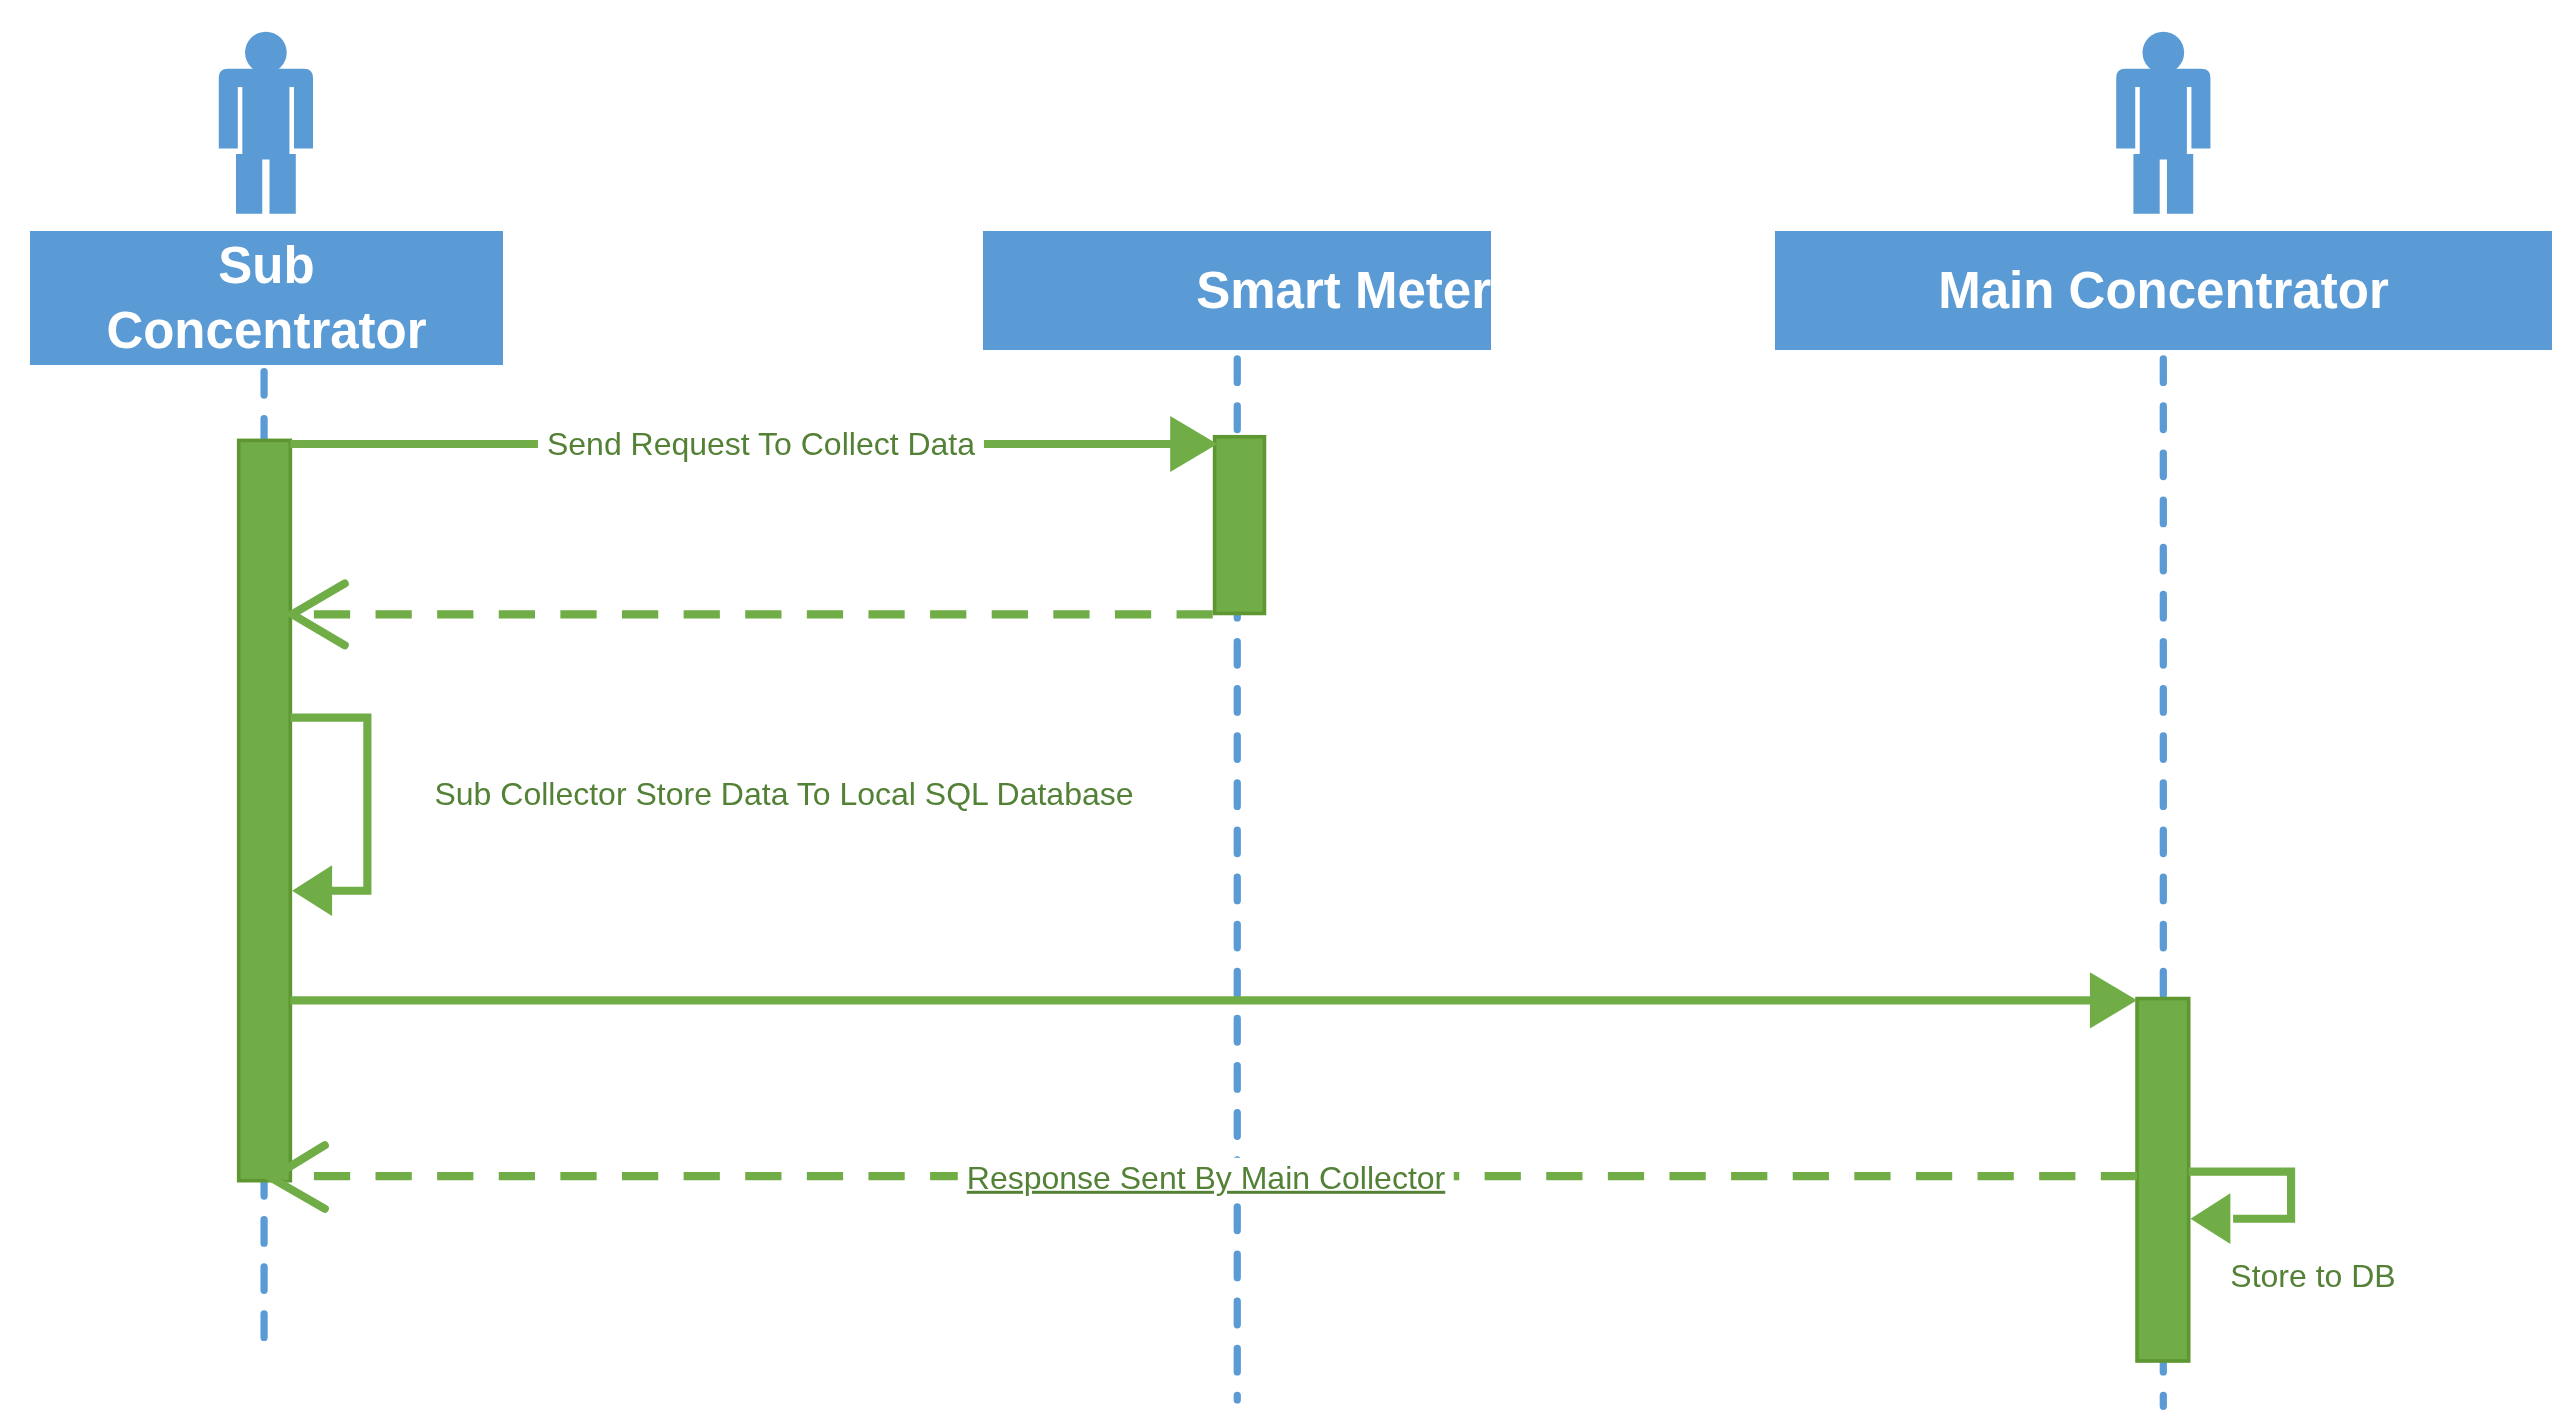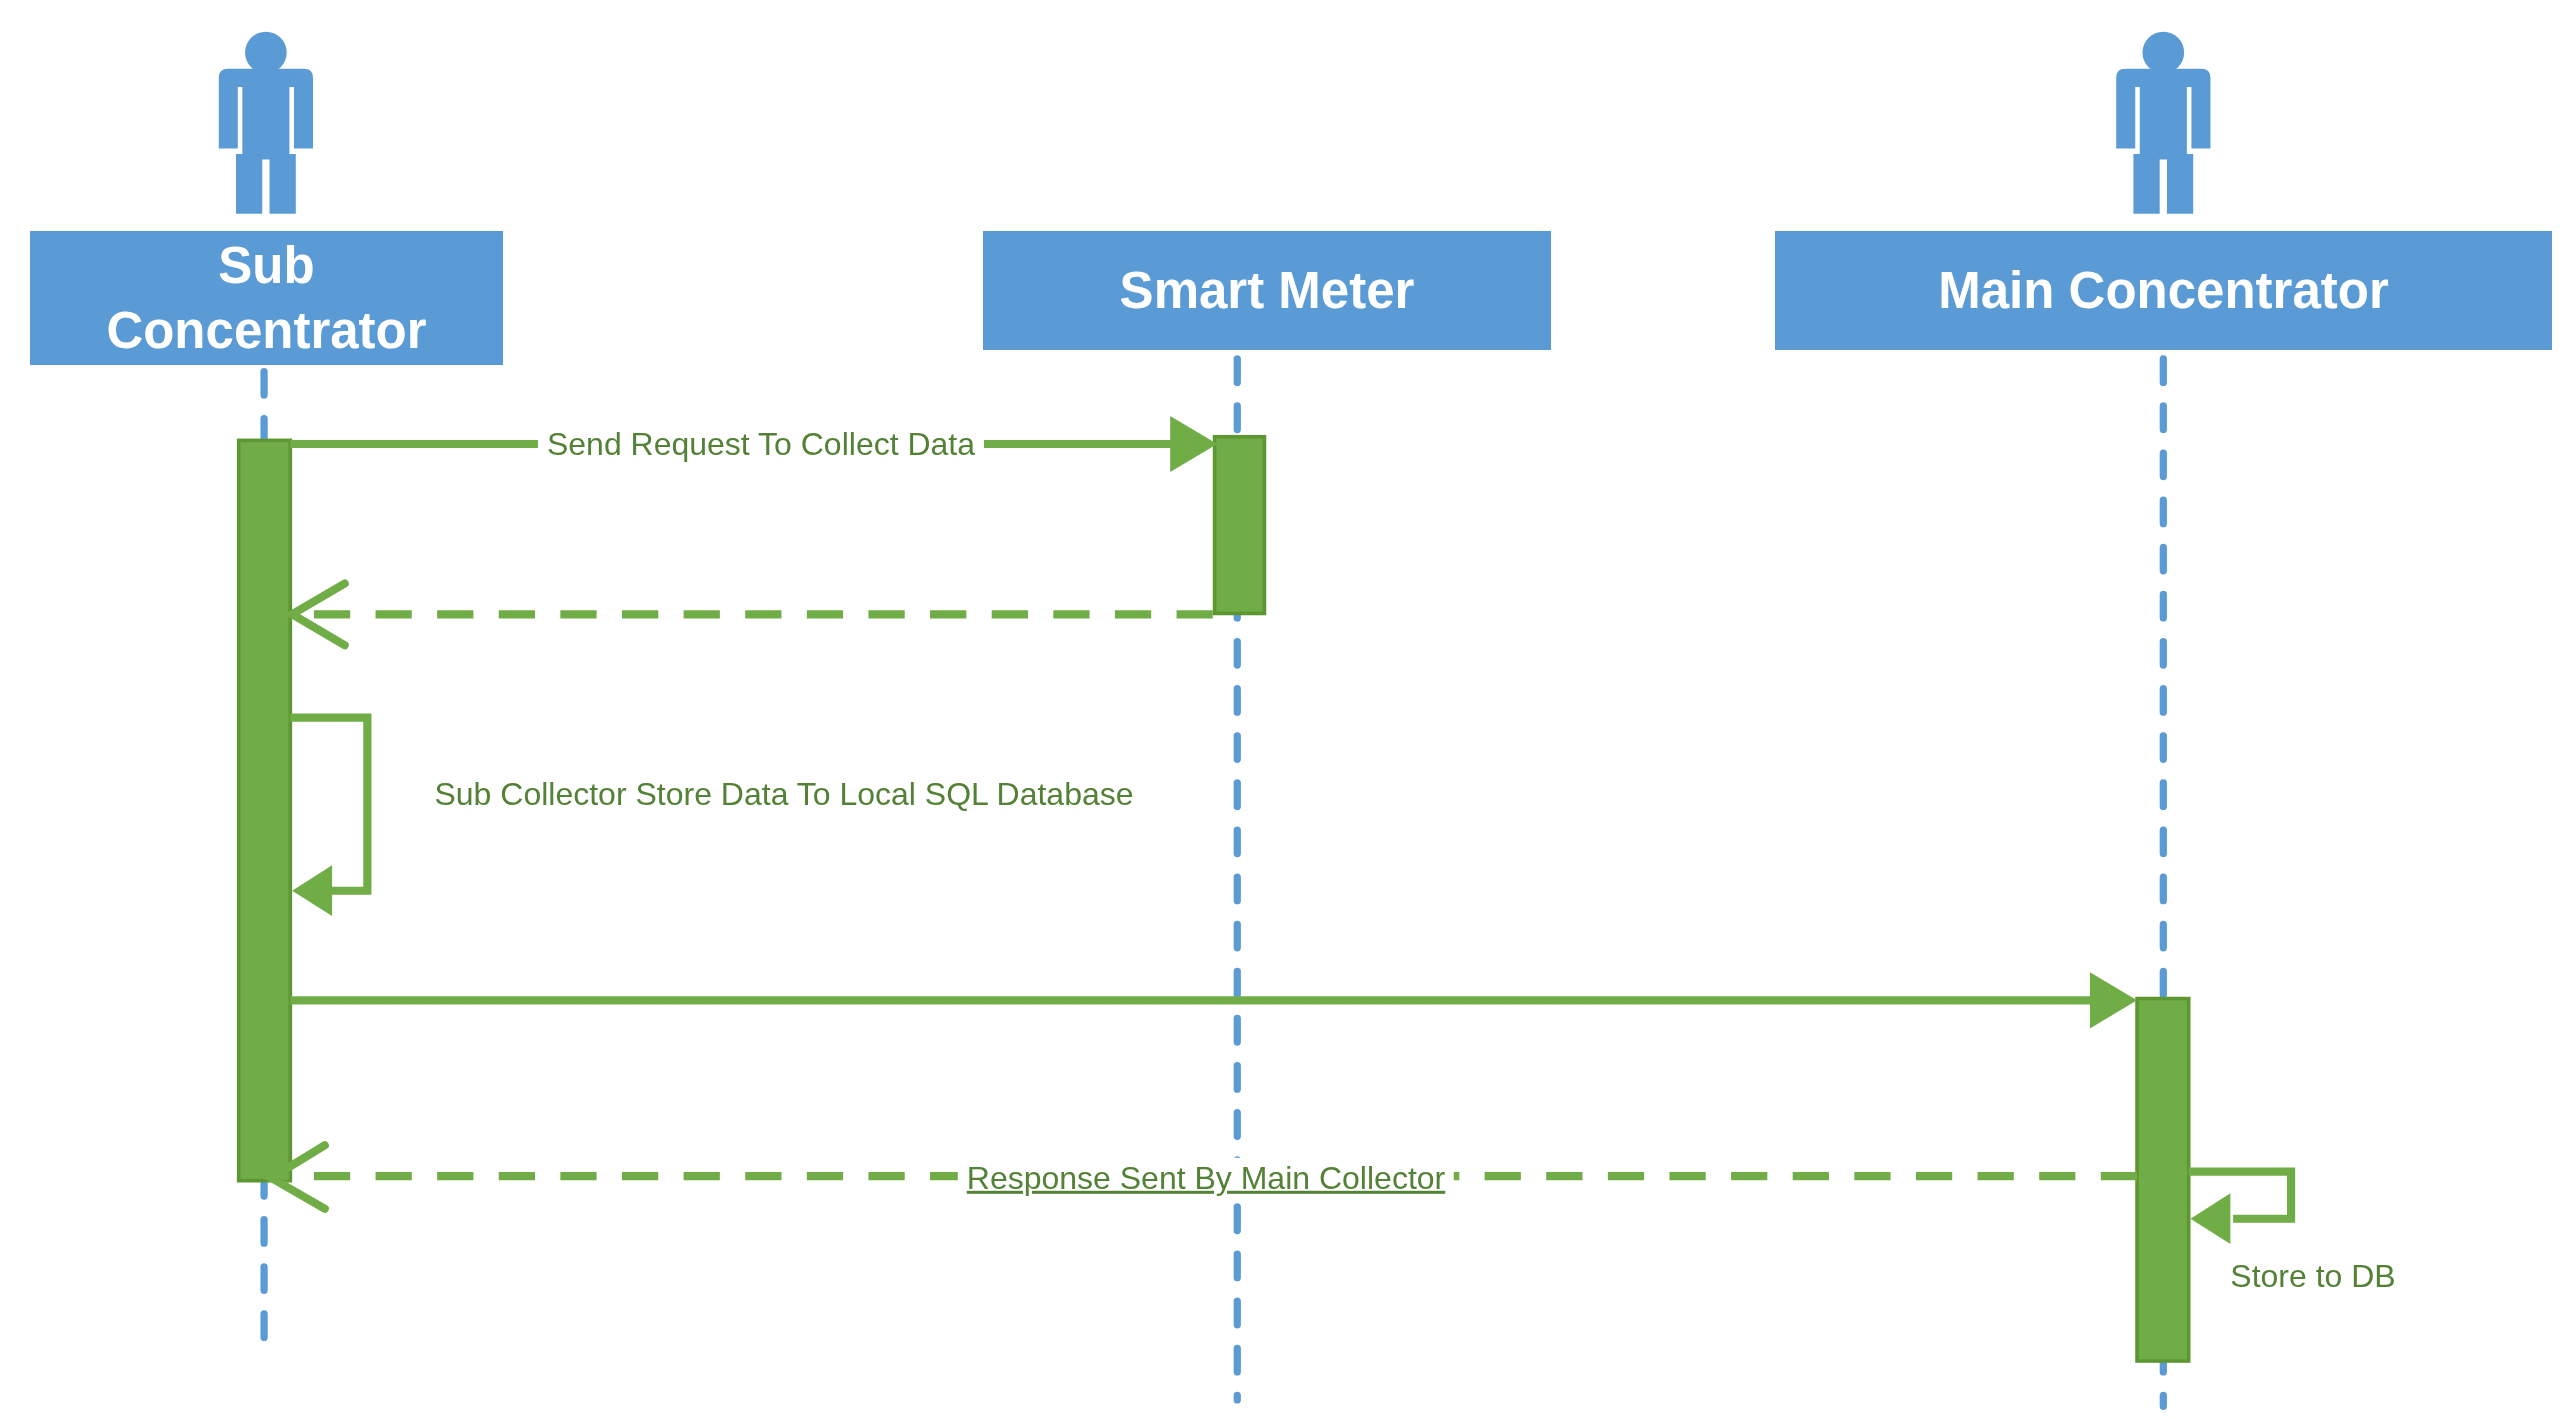--- a/index.html
+++ b/index.html
@@ -96,21 +96,21 @@
     <path class="msg-openhead" d="M 358 1264 L 299 1300 L 358 1334"></path>
 
     <polyline class="msg-line" points="2415,1293 2528,1293 2528,1345 2464,1345"></polyline>
     <polygon class="msg-head" points="2417,1345 2461,1317 2461,1373"></polygon>
   </svg>
 
   <div class="actor-box" style="left:30px;top:231px;width:473px;height:134px;">
     <span class="wrap-narrow">Sub Concentrator</span>
   </div>
 
-  <div class="actor-box" style="left:983px;top:231px;width:568px;height:119px;">
+  <div class="actor-box" style="left:983px;top:231px;width:508px;height:119px;justify-content:flex-end;">
     <span>Smart Meter</span>
   </div>
 
   <div class="actor-box" style="left:1775px;top:231px;width:777px;height:119px;">
     <span>Main Concentrator</span>
   </div>
 
   <div class="msg-label" style="left:761px;top:444px;">Send Request To Collect Data</div>
 
 

